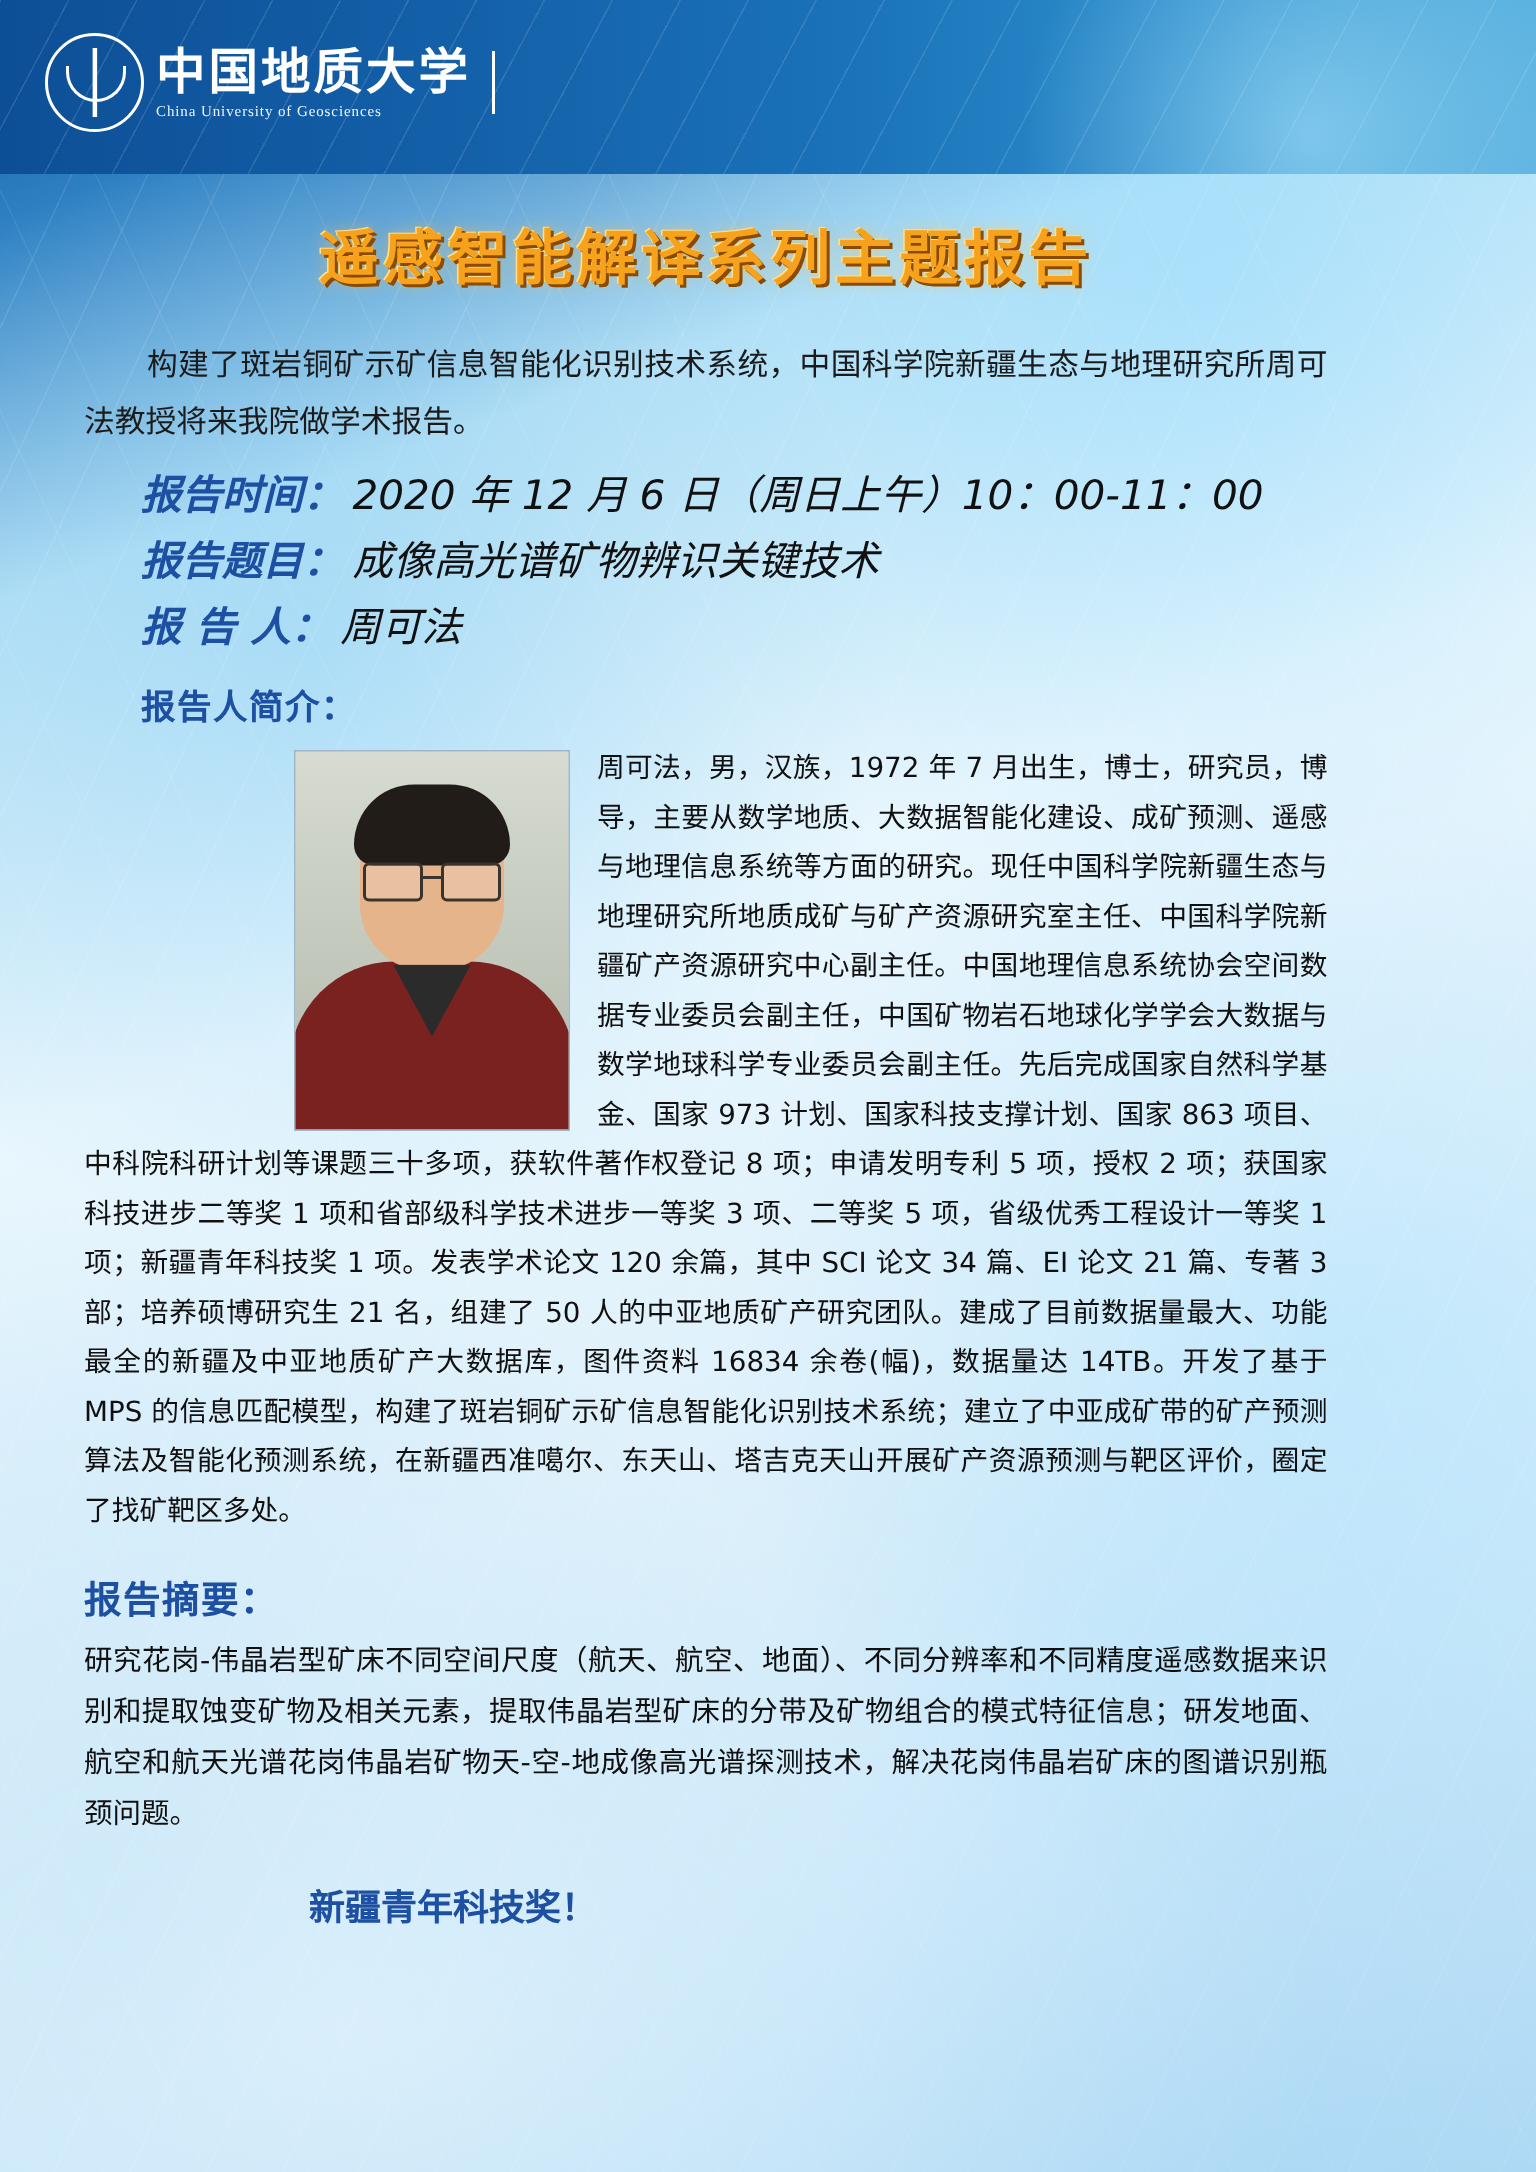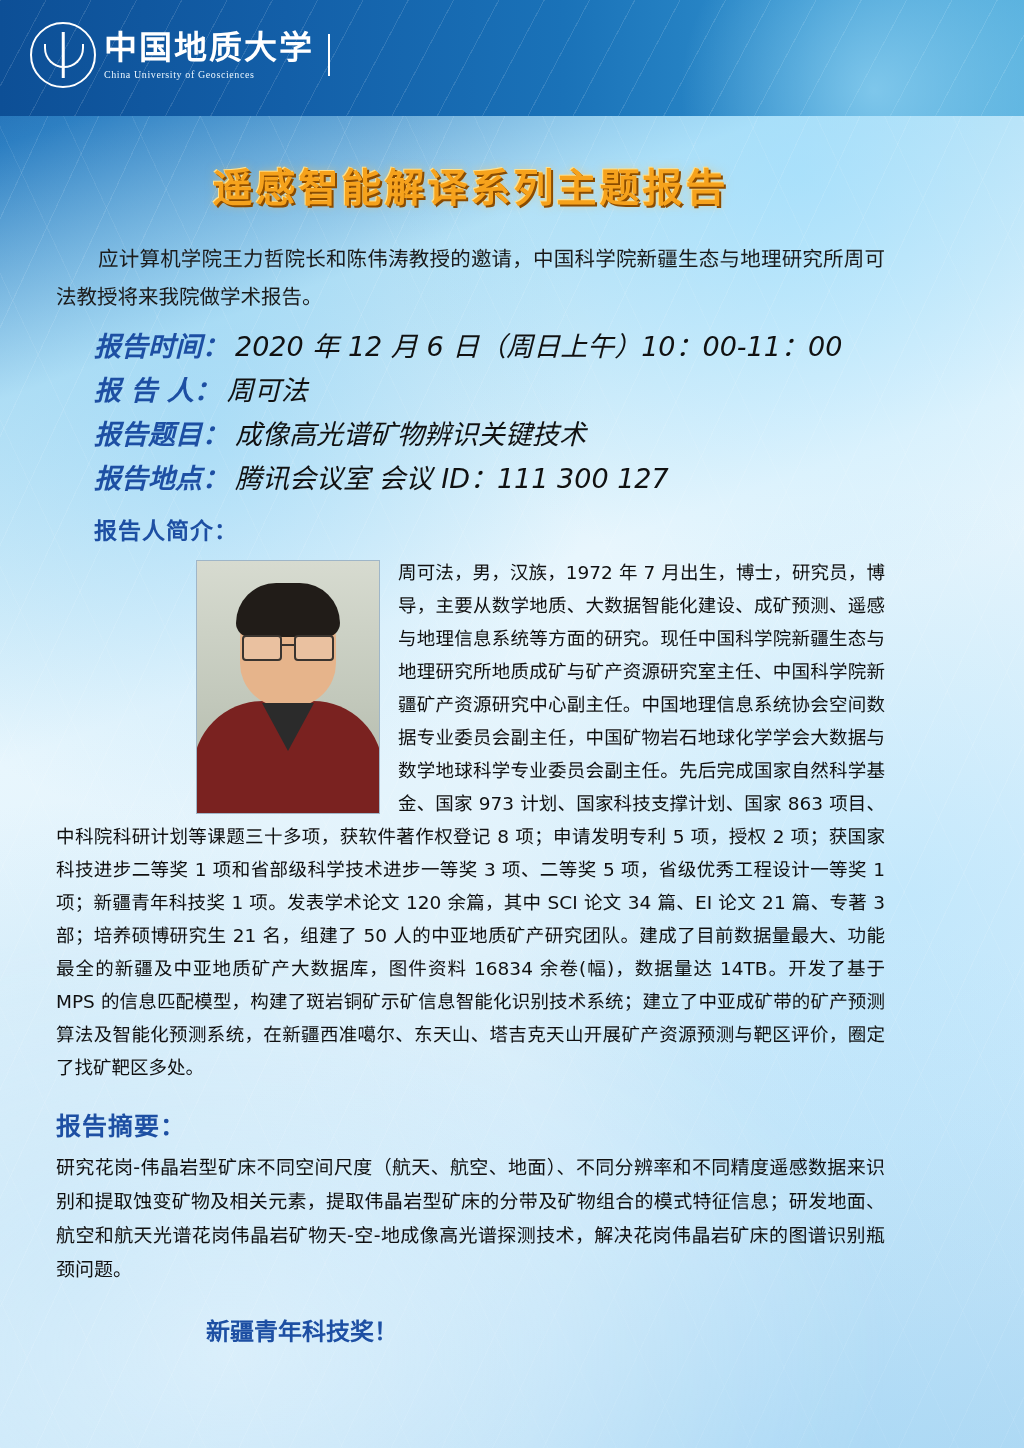--- a/index.html
+++ b/index.html
@@ -133,21 +133,21 @@
     font-size: 31px;
     font-weight: 700;
     color: #ffffff;
     letter-spacing: 2px;
     white-space: nowrap;
   }
 
   
   .content {
     position: absolute;
-    left: 0; top: 128px;
+    left: 0; top: 112px;
     width: 941px;
     z-index: 2;
   }
 
   .poster-title {
     margin: 28px 0 0 0;
     text-align: center;
     font-size: 40px;
     font-weight: 700;
     letter-spacing: 3px;
@@ -342,38 +342,34 @@
     </div>
     <div class="logo-divider"></div>
   </div>
 
   <div class="content">
 
     <div class="poster-title">遥感智能解译系列主题报告</div>
 
     <div class="body-wrap">
 
-      <div class="intro-para">应计算机学院王力哲院长和陈伟涛教授的邀请，中国科学院新疆生态与地理研究所周可法教授将来我院做学术报告。</div>
+      <div class="intro-para">构建了斑岩铜矿示矿信息智能化识别技术系统，中国科学院新疆生态与地理研究所周可法教授将来我院做学术报告。</div>
 
       <div class="info-list">
         <div class="info-row">
           <span class="info-label">报告时间：</span>
           <span class="info-value">2020 年 12 月 6 日（周日上午）10：00-11：00</span>
         </div>
         <div class="info-row">
-          <span class="info-label">报 告 人：</span>
-          <span class="info-value">周可法</span>
-        </div>
-        <div class="info-row">
           <span class="info-label">报告题目：</span>
           <span class="info-value">成像高光谱矿物辨识关键技术</span>
         </div>
         <div class="info-row">
-          <span class="info-label">报告地点：</span>
-          <span class="info-value">腾讯会议室  会议 ID：111 300 127</span>
+          <span class="info-label">报 告 人：</span>
+          <span class="info-value">周可法</span>
         </div>
       </div>
 
       <div class="section-head">报告人简介：</div>
 
       <div class="bio-block clearfix">
         <div class="bio-photo">
           <div class="bg"></div>
           <div class="body"></div>
           <div class="head"></div>

